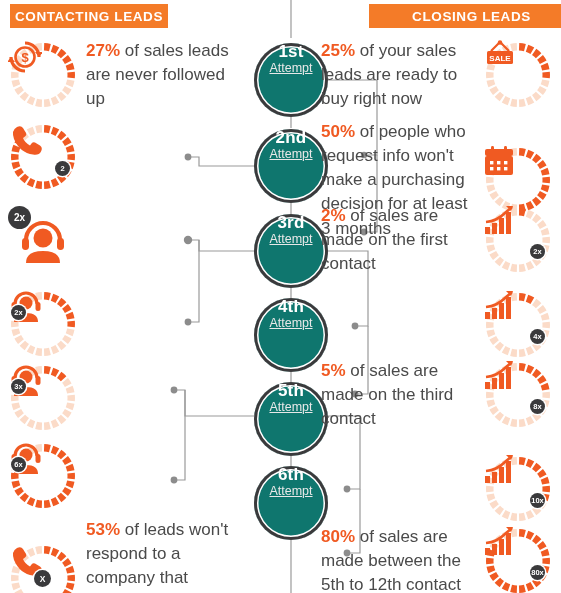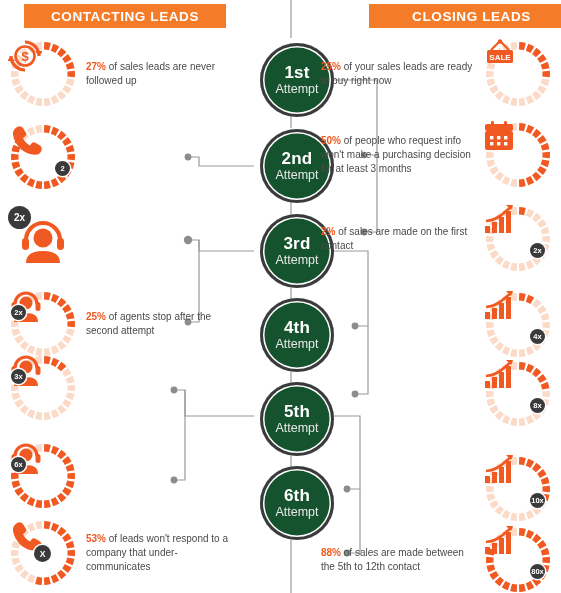--- a/index.html
+++ b/index.html
@@ -24,70 +24,70 @@
     background: #f47b28;
     color: #ffffff;
     font-size: 13.5px;
     font-weight: bold;
     letter-spacing: 0.6px;
     display: flex;
     align-items: center;
     justify-content: center;
     box-sizing: border-box;
   }
-  .hdr-left  { left: 24px;  width: 202px; }
+  .hdr-left  { left: 10px;  width: 158px; }
   .hdr-right { left: 369px; width: 205px; text-align: center; }
 
   
   #wires {
     position: absolute;
     left: 0; top: 0;
     width: 561px; height: 593px;
     pointer-events: none;
   }
 
   
   .node {
     position: absolute;
     width: 74px;
     height: 74px;
     border-radius: 50%;
-    background: #14532d;
+    background: #0f766e;
     box-shadow: inset 0 0 0 3px #3a3a3c, inset 0 0 0 4.5px #ffffff;
     color: #ffffff;
     display: flex;
     flex-direction: column;
     align-items: center;
-    justify-content: center;
-    left: 260px;
+    left: 254px;
   }
   .node .ord {
     font-size: 17px;
     font-weight: bold;
     line-height: 1.05;
     letter-spacing: 0.2px;
   }
   .node .att {
     font-size: 12.5px;
     font-weight: normal;
     line-height: 1.15;
     color: #e8e8e8;
+    text-decoration: underline;
   }
 
   
   .fact {
     position: absolute;
     display: flex;
     align-items: center;
   }
   .fact.left  { left: 8px;  width: 232px; }
   .fact.right { right: 8px; width: 232px; flex-direction: row-reverse; }
 
   .fact .txt {
-    font-size: 10px;
+    font-size: 17px;
     line-height: 1.42;
     color: #4a4a4a;
   }
   .fact.left  .txt { margin-left: 8px;  text-align: left; }
   .fact.right .txt { margin-right: 8px; text-align: left; }
   .txt b { color: #f05a22; font-weight: bold; }
 
   
   .ring {
     position: relative;
@@ -325,24 +325,23 @@
         <svg width="38" height="34" viewBox="0 0 38 34">
     <path d="M7 15 a11 11 0 0 1 22 0" fill="none" stroke="#f05a22" stroke-width="3.2"></path>
     <rect x="3.5" y="13" width="5" height="9" rx="2.5" fill="#f05a22"></rect>
     <rect x="27.5" y="13" width="5" height="9" rx="2.5" fill="#f05a22"></rect>
     <circle cx="18" cy="14" r="6.5" fill="#f05a22"></circle>
     <path d="M6 33 q0-9 12-9 q12 0 12 9 z" fill="#f05a22"></path>
         </svg>
       </div>
       <div class="badge sm bl">2x</div>
     </div>
-  <div class="txt"><b>25%</b> of agents stop after the second attempt</div>
-</div>
-
-<div class="fact left" style="top:353px;">
+</div>
+
+<div class="fact left" style="top:363px;">
   <div class="ring">
       <svg width="70" height="70" viewBox="0 0 70 70">
         <path d="M36.22840989080064 3.0235866748601232 A32 32 0 0 1 42.83014602576826 3.972773033750734 L40.99495555097882 11.244779353965406 A24.5 24.5 0 0 0 35.94050132264424 10.51805854793978 Z" fill="#f05a22"></path>
         <path d="M45.18744734365179 4.664939152519867 A32 32 0 0 1 51.254350079000886 7.435600795423024 L47.44473677923506 13.896006858995754 A24.5 24.5 0 0 0 42.7997643724834 11.774719038648023 Z" fill="#f05a22"></path>
         <path d="M53.32115839980249 8.763857850489021 A32 32 0 0 1 58.36172335717494 13.131532248855962 L52.886319445337065 18.256954378030347 A24.5 24.5 0 0 0 49.027136899848784 14.912953666780655 Z" fill="#f05a22"></path>
         <path d="M59.97059816252565 14.988272753066251 A32 32 0 0 1 63.5764687464692 20.599116902701113 L56.878858884015486 23.97432387863054 A24.5 24.5 0 0 0 54.118114218183706 19.678521326566347 Z" fill="#fbdbc8"></path>
         <path d="M64.59706856798638 22.83391878286553 A32 32 0 0 1 66.47611858872803 29.23337545973991 L59.098903294494896 30.58492808636337 A24.5 24.5 0 0 0 57.66025562236458 25.68534406813142 Z" fill="#fbdbc8"></path>
         <path d="M66.82576049861322 31.66518835840608 A32 32 0 0 1 66.82576049861322 38.33481164159391 L59.36659788175075 37.55321516309534 A24.5 24.5 0 0 0 59.36659788175075 32.446784836904655 Z" fill="#fbdbc8"></path>
         <path d="M66.47611858872803 40.76662454026008 A32 32 0 0 1 64.59706856798638 47.16608121713447 L57.66025562236458 44.31465593186858 A24.5 24.5 0 0 0 59.098903294494896 39.41507191363662 Z" fill="#fbdbc8"></path>
         <path d="M63.5764687464692 49.40088309729889 A32 32 0 0 1 59.97059816252565 55.011727246933745 L54.118114218183706 50.32147867343365 A24.5 24.5 0 0 0 56.878858884015486 46.02567612136946 Z" fill="#fbdbc8"></path>
@@ -645,20 +644,21 @@
     <rect x="2" y="22" width="5" height="7" fill="#f05a22"></rect>
     <rect x="9" y="18" width="5" height="11" fill="#f05a22"></rect>
     <rect x="16" y="13" width="5" height="16" fill="#f05a22"></rect>
     <rect x="23" y="7" width="5" height="22" fill="#f05a22"></rect>
     <path d="M3 17 Q14 16 22 8 L29 2" fill="none" stroke="#f05a22" stroke-width="2.6"></path>
     <path d="M30 1 l-7 0 l5 5 z" fill="#f05a22"></path>
         </svg>
       </div>
       <div class="badge sm br">8x</div>
     </div>
+  <div class="txt"><b>5%</b> of sales are made on the third contact</div>
 </div>
 
 <div class="fact right" style="top:454px;">
   <div class="ring">
       <svg width="70" height="70" viewBox="0 0 70 70">
         <path d="M36.22840989080064 3.0235866748601232 A32 32 0 0 1 42.83014602576826 3.972773033750734 L40.99495555097882 11.244779353965406 A24.5 24.5 0 0 0 35.94050132264424 10.51805854793978 Z" fill="#f05a22"></path>
         <path d="M45.18744734365179 4.664939152519867 A32 32 0 0 1 51.254350079000886 7.435600795423024 L47.44473677923506 13.896006858995754 A24.5 24.5 0 0 0 42.7997643724834 11.774719038648023 Z" fill="#f05a22"></path>
         <path d="M53.32115839980249 8.763857850489021 A32 32 0 0 1 58.36172335717494 13.131532248855962 L52.886319445337065 18.256954378030347 A24.5 24.5 0 0 0 49.027136899848784 14.912953666780655 Z" fill="#f05a22"></path>
         <path d="M59.97059816252565 14.988272753066251 A32 32 0 0 1 63.5764687464692 20.599116902701113 L56.878858884015486 23.97432387863054 A24.5 24.5 0 0 0 54.118114218183706 19.678521326566347 Z" fill="#f05a22"></path>
         <path d="M64.59706856798638 22.83391878286553 A32 32 0 0 1 66.47611858872803 29.23337545973991 L59.098903294494896 30.58492808636337 A24.5 24.5 0 0 0 57.66025562236458 25.68534406813142 Z" fill="#f05a22"></path>
@@ -725,14 +725,14 @@
     <rect x="2" y="22" width="5" height="7" fill="#f05a22"></rect>
     <rect x="9" y="18" width="5" height="11" fill="#f05a22"></rect>
     <rect x="16" y="13" width="5" height="16" fill="#f05a22"></rect>
     <rect x="23" y="7" width="5" height="22" fill="#f05a22"></rect>
     <path d="M3 17 Q14 16 22 8 L29 2" fill="none" stroke="#f05a22" stroke-width="2.6"></path>
     <path d="M30 1 l-7 0 l5 5 z" fill="#f05a22"></path>
         </svg>
       </div>
       <div class="badge sm br">80x</div>
     </div>
-  <div class="txt"><b>88%</b> of sales are made between the 5th to 12th contact</div>
+  <div class="txt"><b>80%</b> of sales are made between the 5th to 12th contact</div>
 </div>
 
 </body></html>

